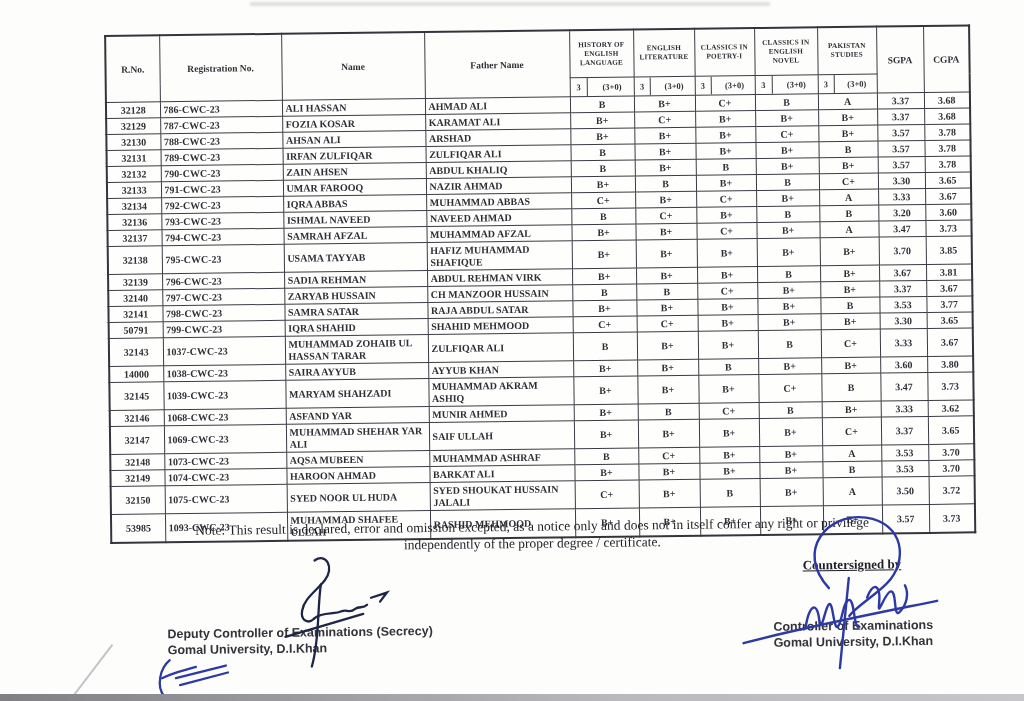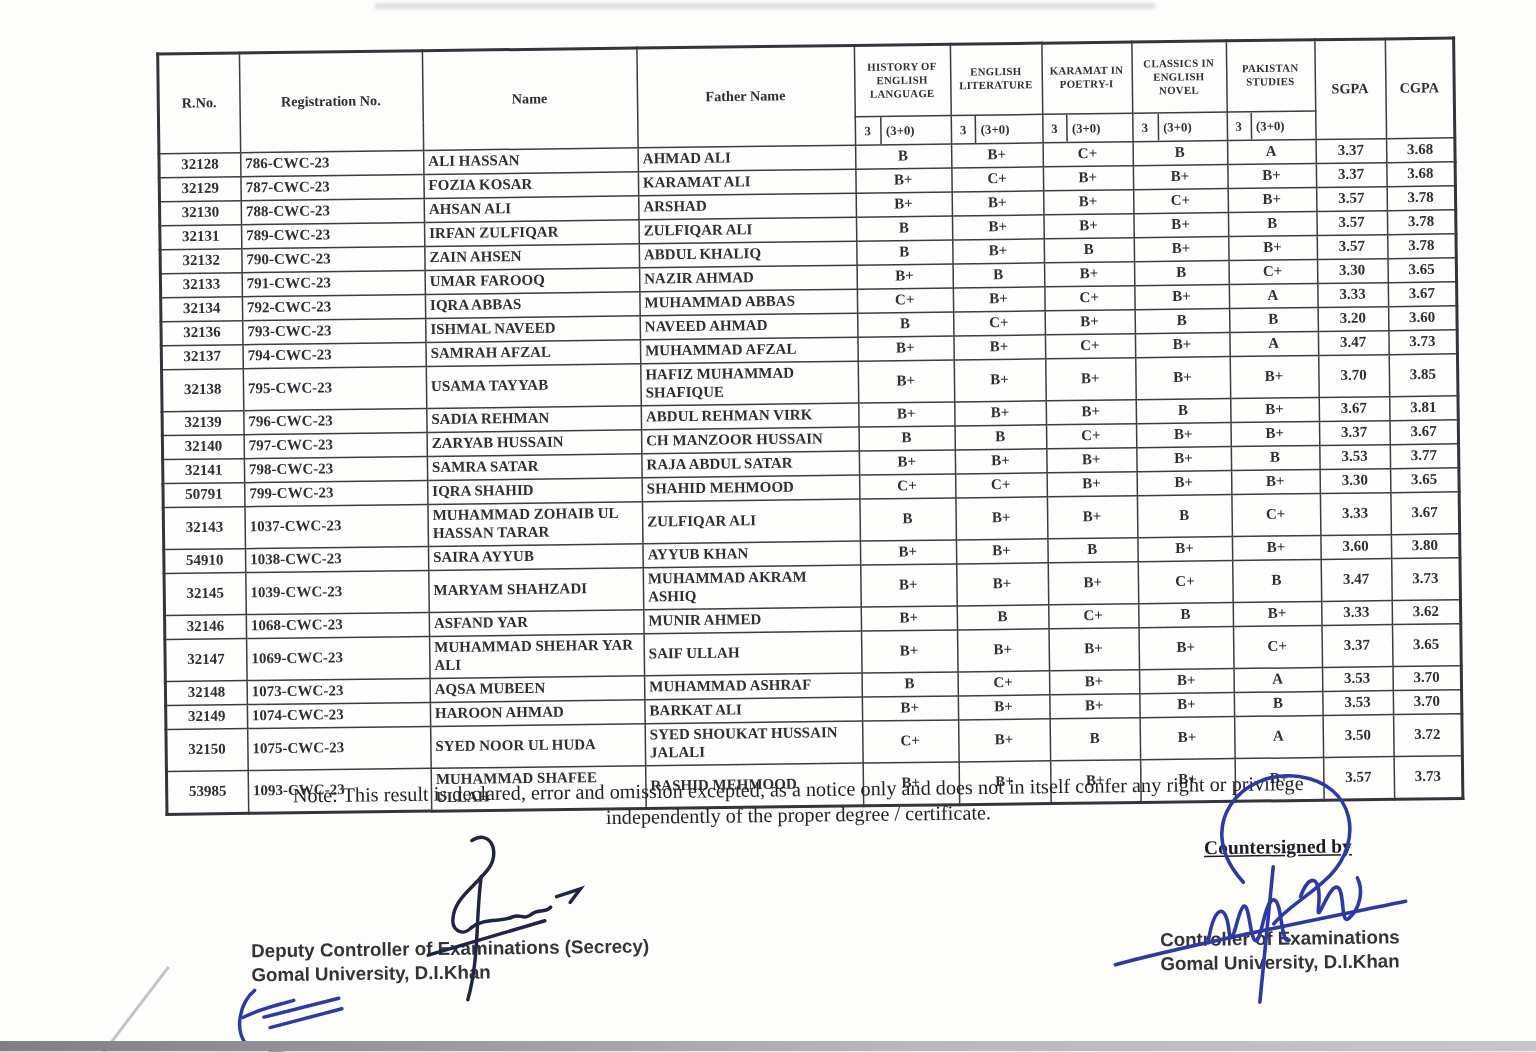--- a/index.html
+++ b/index.html
@@ -38,21 +38,21 @@
   }
   th.main-col { font-size: 9.5px; padding: 2px; }
   th.subject { font-size: 7.2px; line-height: 1.25; padding: 1px; letter-spacing: .2px; height: 44px; }
   tr.credit-row th { height: 18px; padding: 0; }
   .credit {
     display: flex; align-items: center; height: 100%;
     font-size: 8.5px; font-weight: bold;
   }
   .credit .ch { flex: 0 0 26%; text-align: center; }
   .credit .cd { width: 1px; align-self: stretch; background: #3c3c44; }
-  .credit .cs { flex: 1; text-align: left; padding-left: 3px; }
+  .credit .cs { flex: 1; text-align: center; padding-left: 3px; }
   tbody td {
     font-size: 10px; font-weight: bold;
     padding: 1.5px 3px;
     line-height: 1.2;
   }
   td.c-center { text-align: center; }
   td.c-left  { text-align: left; }
   
   .note {
     position: absolute; left: 100px; top: 519px; width: 860px;
@@ -120,21 +120,21 @@
           <col style="width:46px">
       </colgroup>
       <thead>
         <tr>
           <th class="main-col" rowspan="2">R.No.</th>
           <th class="main-col" rowspan="2">Registration No.</th>
           <th class="main-col" rowspan="2">Name</th>
           <th class="main-col" rowspan="2">Father Name</th>
           <th class="subject">HISTORY OF ENGLISH LANGUAGE</th>
           <th class="subject">ENGLISH LITERATURE</th>
-          <th class="subject">KARAMAT IN POETRY-I</th>
+          <th class="subject">CLASSICS IN POETRY-I</th>
           <th class="subject">CLASSICS IN ENGLISH NOVEL</th>
           <th class="subject">PAKISTAN STUDIES</th>
           <th class="main-col" rowspan="2">SGPA</th>
           <th class="main-col" rowspan="2">CGPA</th>
         </tr>
         <tr class="credit-row">
           <th>
             <div class="credit">
                 <span class="ch">3</span>
                 <span class="cd"></span>
@@ -361,21 +361,21 @@
             <td class="c-left">ZULFIQAR ALI</td>
             <td class="c-center">B</td>
             <td class="c-center">B+</td>
             <td class="c-center">B+</td>
             <td class="c-center">B</td>
             <td class="c-center">C+</td>
             <td class="c-center">3.33</td>
             <td class="c-center">3.67</td>
           </tr>
           <tr>
-            <td class="c-center">54910</td>
+            <td class="c-center">14000</td>
             <td class="c-left">1038-CWC-23</td>
             <td class="c-left">SAIRA AYYUB</td>
             <td class="c-left">AYYUB KHAN</td>
             <td class="c-center">B+</td>
             <td class="c-center">B+</td>
             <td class="c-center">B</td>
             <td class="c-center">B+</td>
             <td class="c-center">B+</td>
             <td class="c-center">3.60</td>
             <td class="c-center">3.80</td>

